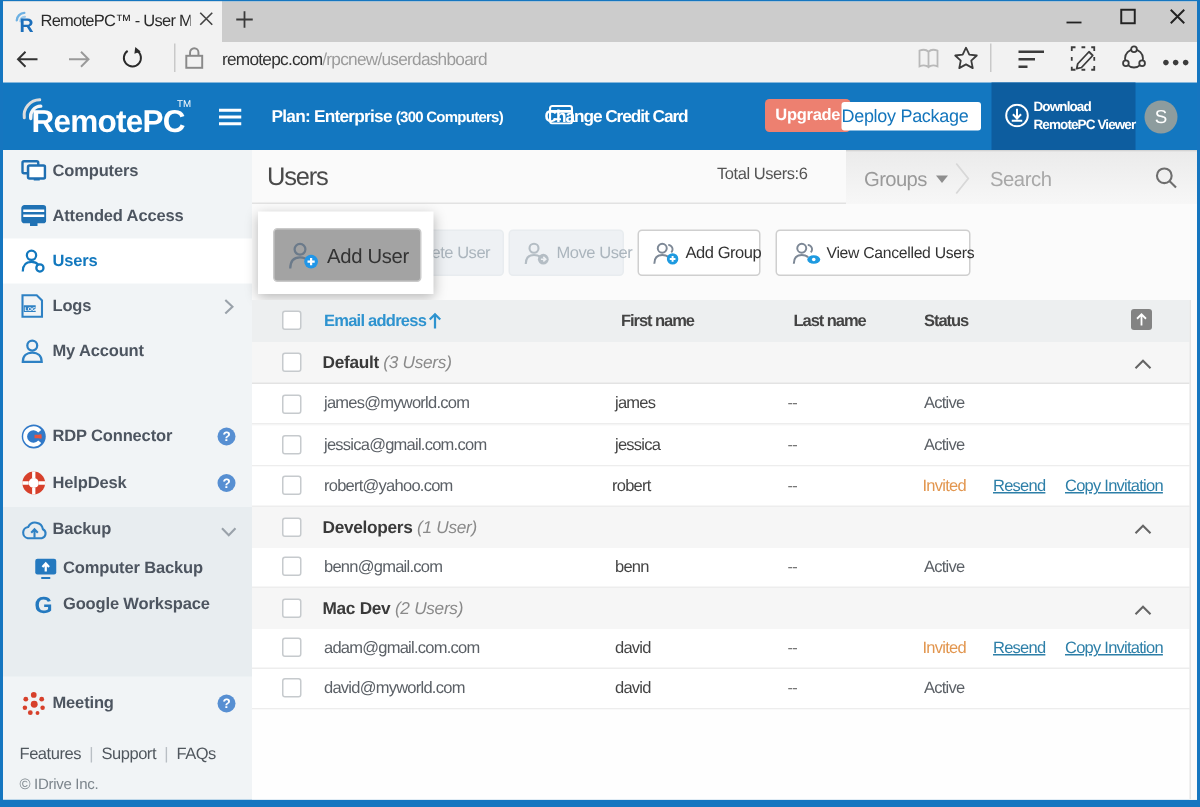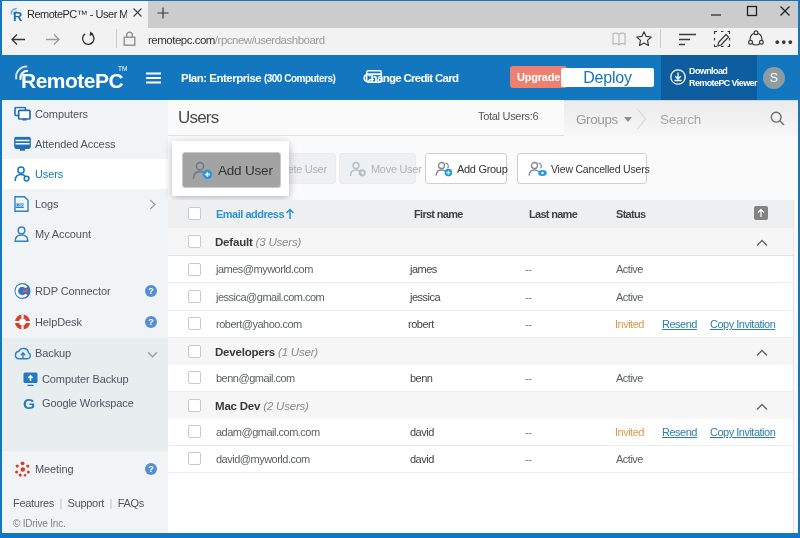--- a/index.html
+++ b/index.html
@@ -13,21 +13,21 @@
   #tabbar { position:absolute; left:0; top:0; width:796px; height:27px; background:#cccccc; }
   #tab { position:absolute; left:0; top:0; width:146px; height:27px; background:#f2f2f2; }
   #tab .title { position:absolute; left:25px; top:7px; font-size:11px; letter-spacing:-0.5px; color:#2b2b2b; white-space:nowrap; width:100px; overflow:hidden; }
   #navbar { position:absolute; left:0; top:27px; width:796px; height:27px; background:#f2f2f2; }
   .navico { position:absolute; top:0; }
   
   #apphead { position:absolute; left:0; top:54px; width:796px; height:45px; background:#1377c0; }
   
   #sidebar { position:absolute; left:0; top:99px; width:166px; height:433px; background:#f1f4f6; }
   .sitem { position:absolute; left:0; width:166px; height:30px; }
-  .sitem .lbl { position:absolute; left:33px; top:50%; transform:translateY(-50%); font-size:11px; letter-spacing:-0.1px; font-weight:normal; color:#4d5560; white-space:nowrap; }
+  .sitem .lbl { position:absolute; left:33px; top:50%; transform:translateY(-50%); font-size:11px; letter-spacing:-0.1px; font-weight:bold; color:#4d5560; white-space:nowrap; }
   .sitem .ic { position:absolute; left:12px; top:50%; transform:translateY(-50%); }
   .qm { position:absolute; left:143px; top:50%; transform:translateY(-50%); width:12px; height:12px; border-radius:50%; background:#578fd2; color:#fff; font-size:9px; font-weight:bold; text-align:center; line-height:12px; }
   
   #main { position:absolute; left:166px; top:99px; width:630px; height:433px; background:#fbfbfb; }
   .btn { position:absolute; top:0; height:31px; border:1px solid #cfcfcf; border-radius:3px; background:#fff; font-size:12.5px; color:#333; }
   .btn .bt { position:absolute; top:50%; transform:translateY(-50%); white-space:nowrap; }
   .gbtn { border:1px solid #e8ecef; background:#eef1f4; color:#abb5bd; }
   .chk { position:absolute; width:13px; height:13px; border:1px solid #c6cacd; border-radius:2px; background:#fff; }
   .rowtxt { position:absolute; top:50%; transform:translateY(-50%); font-size:11px; letter-spacing:-0.5px; color:#5b6066; white-space:nowrap; }
   .grow { position:absolute; left:0; width:630px; height:28px; background:#f6f6f6; border-bottom:1px solid #e3e3e3; }
@@ -115,21 +115,21 @@
     <path d="M0 1.5 H15 M0 6 H15 M0 10.5 H15" stroke="#fff" stroke-width="2"></path>
   </svg>
   <div class="ab" style="left:179px;top:17px;font-size:11.5px;letter-spacing:-0.5px;font-weight:bold;color:#fff;white-space:nowrap">Plan: Enterprise <span style="font-size:10px">(300 Computers)</span></div>
   <svg class="ab" style="left:364px;top:15px" width="16" height="13" viewBox="0 0 16 13">
     <rect x="0.7" y="0.7" width="14.6" height="11.6" rx="1.5" fill="none" stroke="#fff" stroke-width="1.4"></rect>
     <path d="M1 4.2 H15" stroke="#fff" stroke-width="1.8"></path>
     <path d="M3 9.5 H8" stroke="#fff" stroke-width="1.2"></path>
   </svg>
   <div class="ab" style="left:361px;top:17px;font-size:11.5px;letter-spacing:-0.7px;font-weight:bold;color:#fff;white-space:nowrap">Change Credit Card</div>
   <div class="ab" style="left:508px;top:11px;width:57px;height:22px;background:#ed8070;border-radius:3px;color:#fff;font-size:11px;letter-spacing:-0.2px;font-weight:bold;text-align:center;line-height:22px">Upgrade</div>
-  <div class="ab" style="left:559px;top:13px;width:93px;height:19px;background:#fff;border-radius:2px;color:#1375bc;font-size:16px;letter-spacing:-0.2px;text-align:center;line-height:19px">Deploy Package</div>
+  <div class="ab" style="left:559px;top:13px;width:93px;height:19px;background:#fff;border-radius:2px;color:#1375bc;font-size:12px;letter-spacing:-0.2px;text-align:left;line-height:19px">Deploy Package</div>
   <div class="ab" style="left:659px;top:0;width:96px;height:45px;background:#0d5d9f">
     <svg class="ab" style="left:9px;top:14px" width="16" height="16" viewBox="0 0 16 16">
       <circle cx="8" cy="8" r="7.2" fill="none" stroke="#fff" stroke-width="1.3"></circle>
       <path d="M8 3.5 V9.5 M5.3 7.2 L8 10 L10.7 7.2 M4.5 11.5 H11.5" fill="none" stroke="#fff" stroke-width="1.3"></path>
     </svg>
     <div class="ab" style="left:28px;top:11px;font-size:9px;letter-spacing:-0.6px;font-weight:bold;color:#fff;line-height:11.5px;white-space:nowrap">Download<br>RemotePC Viewer</div>
   </div>
   <div class="ab" style="left:761px;top:12px;width:22px;height:22px;border-radius:50%;background:#8d9c9e;color:#fff;font-size:12.5px;text-align:center;line-height:22px">S</div>
 </div>
 <div id="sidebar">

